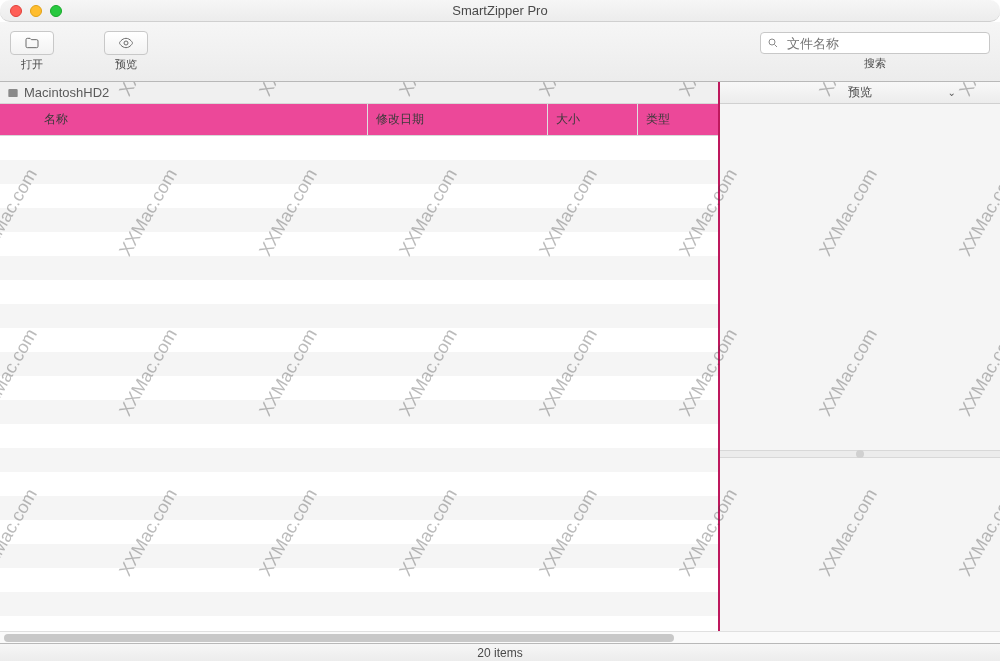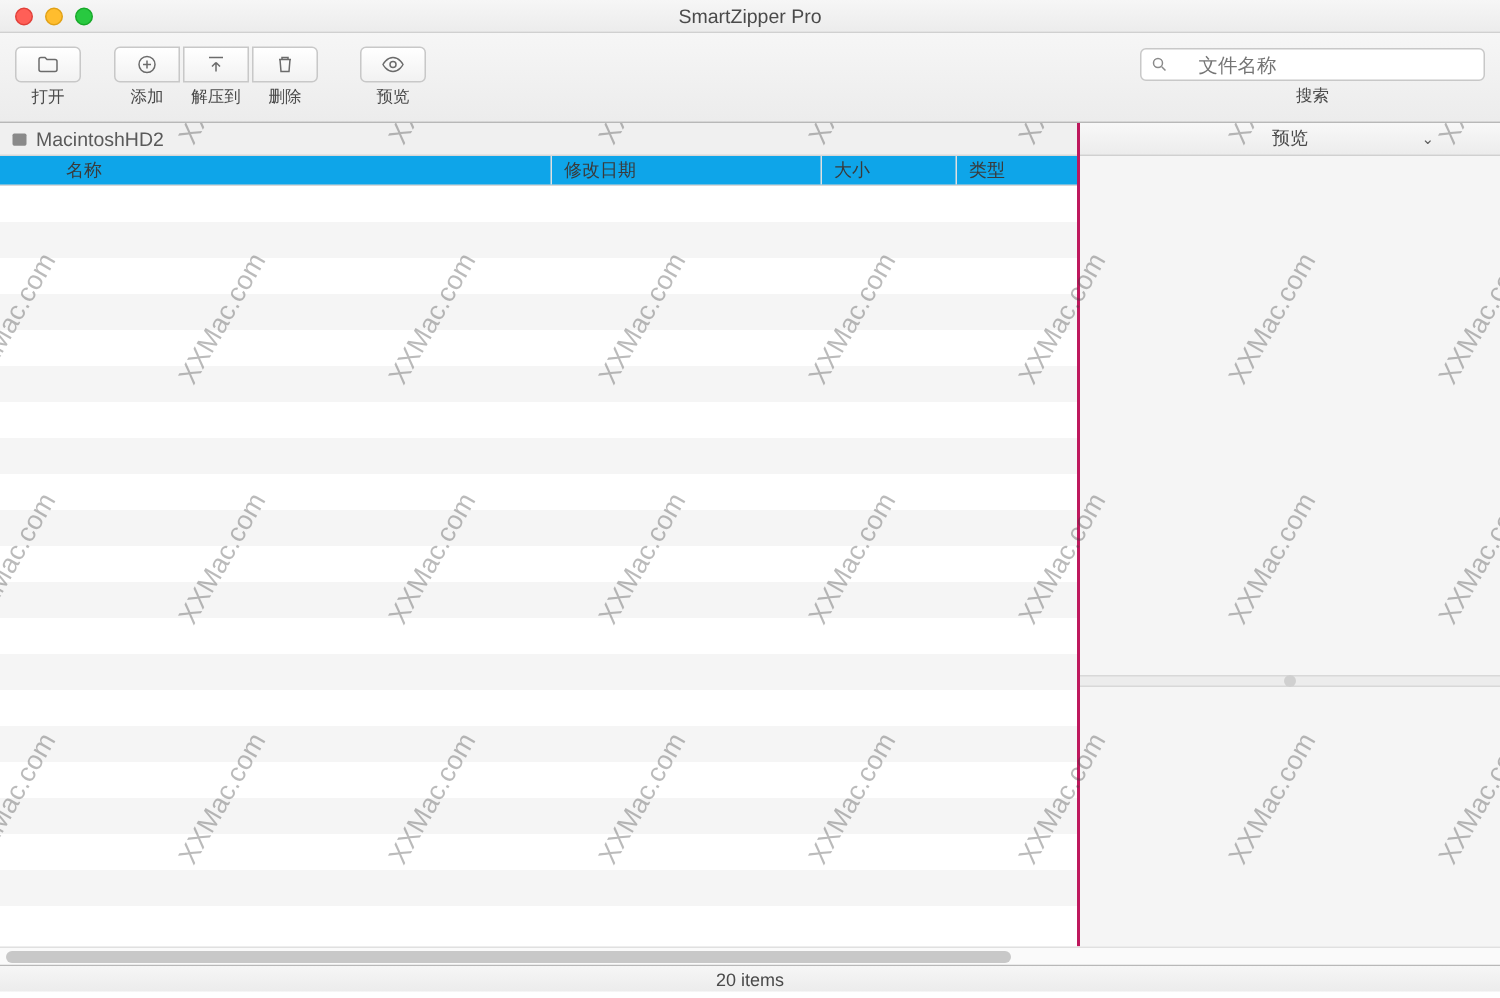--- a/index.html
+++ b/index.html
@@ -1,51 +1,51 @@
 <!DOCTYPE html>
 <html><head>
 <meta charset="utf-8">
 <style>
 * { margin: 0; padding: 0; box-sizing: border-box; font-family: -apple-system, "Helvetica Neue", Arial, sans-serif; }
 
 body { width: 1000px; height: 665px; background: #fff; overflow: hidden; position: relative; }
 
 
-.titlebar { height: 22px; background: linear-gradient(#f6f6f6,#ececec); border-bottom: 1px solid #d0d0d0; display: flex; align-items: center; position: relative; }
+.titlebar { height: 22px; background: linear-gradient(#f6f6f6,#ececec); border-bottom: 1px solid #d0d0d0; display: flex; align-items: center; position: relative; border-radius: 10px; }
 .traffic { display: flex; gap: 8px; margin-left: 10px; }
 .tbtn { width: 12px; height: 12px; border-radius: 50%; }
 .tbtn.close { background: #ff5f57; border: 0.5px solid #e14039; }
 .tbtn.min { background: #ffbd2e; border: 0.5px solid #e1a116; }
 .tbtn.max { background: #28c940; border: 0.5px solid #17a929; }
 .title { position: absolute; left: 0; right: 0; text-align: center; font-size: 13px; color: #4a4a4a; pointer-events: none; }
 
 
 .toolbar { height: 60px; background: linear-gradient(#f6f6f6,#ececec); border-bottom: 1px solid #b8b8b8; display: flex; align-items: center; padding: 0 10px; }
 .tb-group { display: flex; gap: 2px; }
 .tb-item { display: flex; flex-direction: column; align-items: center; gap: 2px; }
 .tb-btn { width: 44px; height: 24px; background: linear-gradient(#ffffff,#f2f2f2); border: 1px solid #c8c8c8; border-radius: 4px; display: flex; align-items: center; justify-content: center; color: #6b6b6b; cursor: pointer; }
 .tb-btn svg { width: 16px; height: 16px; stroke: #6b6b6b; fill: none; stroke-width: 1.5; }
 .tb-label { font-size: 11px; color: #4a4a4a; }
 .tb-spacer { flex: 1; }
 .search-wrap { display: flex; flex-direction: column; align-items: center; gap: 2px; }
 .search { width: 230px; height: 22px; background: #fff; border: 1px solid #c8c8c8; border-radius: 4px; display: flex; align-items: center; padding: 0 6px; }
 .search svg { width: 12px; height: 12px; stroke: #8a8a8a; fill: none; stroke-width: 2; }
-.search input { flex: 1; border: none; outline: none; font-size: 13px; margin-left: 20px; color: #666; background: transparent; }
+.search input { flex: 1; border: none; outline: none; font-size: 13px; margin-left: 8px; color: #666; background: transparent; }
 
 
 .main { display: flex; height: calc(100% - 22px - 60px - 22px - 12px); }
 .list-pane { flex: 1; display: flex; flex-direction: column; border-right: 2px solid #be185d; overflow: hidden; }
 .preview-pane { width: 280px; display: flex; flex-direction: column; background: #f5f5f5; }
 
 
 .breadcrumb { height: 22px; background: #f0f0f0; border-bottom: 1px solid #d8d8d8; display: flex; align-items: center; padding: 0 6px; font-size: 13px; color: #5a5a5a; }
 .breadcrumb svg { width: 14px; height: 14px; margin-right: 4px; fill: #8a8a8a; }
 
 
-.cols { height: 20px; background: #0ea5e9; border-bottom: 1px solid #d8d8d8; display: flex; font-size: 12px; color: #3a3a3a; }
+.cols { height: 32px; background: #ec4899; border-bottom: 1px solid #d8d8d8; display: flex; font-size: 12px; color: #3a3a3a; }
 .col { border-right: 1px solid #e0e0e0; padding: 2px 8px; display: flex; align-items: center; }
 .col.name { flex: 1; padding-left: 44px; }
 .col.date { width: 180px; }
 .col.size { width: 90px; }
 .col.type { width: 80px; border-right: none; }
 
 
 .rows { flex: 1; overflow: hidden; position: relative; }
 .row { height: 24px; }
 .row:nth-child(even) { background: #f5f5f5; }
@@ -84,47 +84,20 @@
 <div class="toolbar">
   <div class="tb-item">
     <div class="tb-btn">
       <svg viewBox="0 0 24 24">
           <path d="M3 7a2 2 0 012-2h4l2 2h8a2 2 0 012 2v8a2 2 0 01-2 2H5a2 2 0 01-2-2V7z"></path>
         </svg>
     </div>
     <span class="tb-label">打开</span>
   </div>
   <div style="width:22px"></div>
-  <div class="tb-group">
-    <div class="tb-item">
-      <div class="tb-btn" style="border-radius:4px 0 0 4px">
-        <svg viewBox="0 0 24 24">
-            <circle cx="12" cy="12" r="8"></circle>
-            <path d="M12 8v8M8 12h8"></path>
-          </svg>
-      </div>
-      <span class="tb-label">添加</span>
-    </div>
-    <div class="tb-item">
-      <div class="tb-btn" style="border-radius:0">
-        <svg viewBox="0 0 24 24">
-            <path d="M5 19h14M12 5v9m0 0l-4-4m4 4l4-4" transform="rotate(180 12 12)"></path>
-          </svg>
-      </div>
-      <span class="tb-label">解压到</span>
-    </div>
-    <div class="tb-item">
-      <div class="tb-btn" style="border-radius:0 4px 4px 0">
-        <svg viewBox="0 0 24 24">
-            <path d="M6 7h12M9 7V5h6v2m-8 0l1 12h8l1-12"></path>
-          </svg>
-      </div>
-      <span class="tb-label">删除</span>
-    </div>
-  </div>
   <div style="width:28px"></div>
   <div class="tb-item">
     <div class="tb-btn">
       <svg viewBox="0 0 24 24">
           <path d="M2 12s3.5-7 10-7 10 7 10 7-3.5 7-10 7-10-7-10-7z"></path>
           <circle cx="12" cy="12" r="3"></circle>
         </svg>
     </div>
     <span class="tb-label">预览</span>
   </div>

